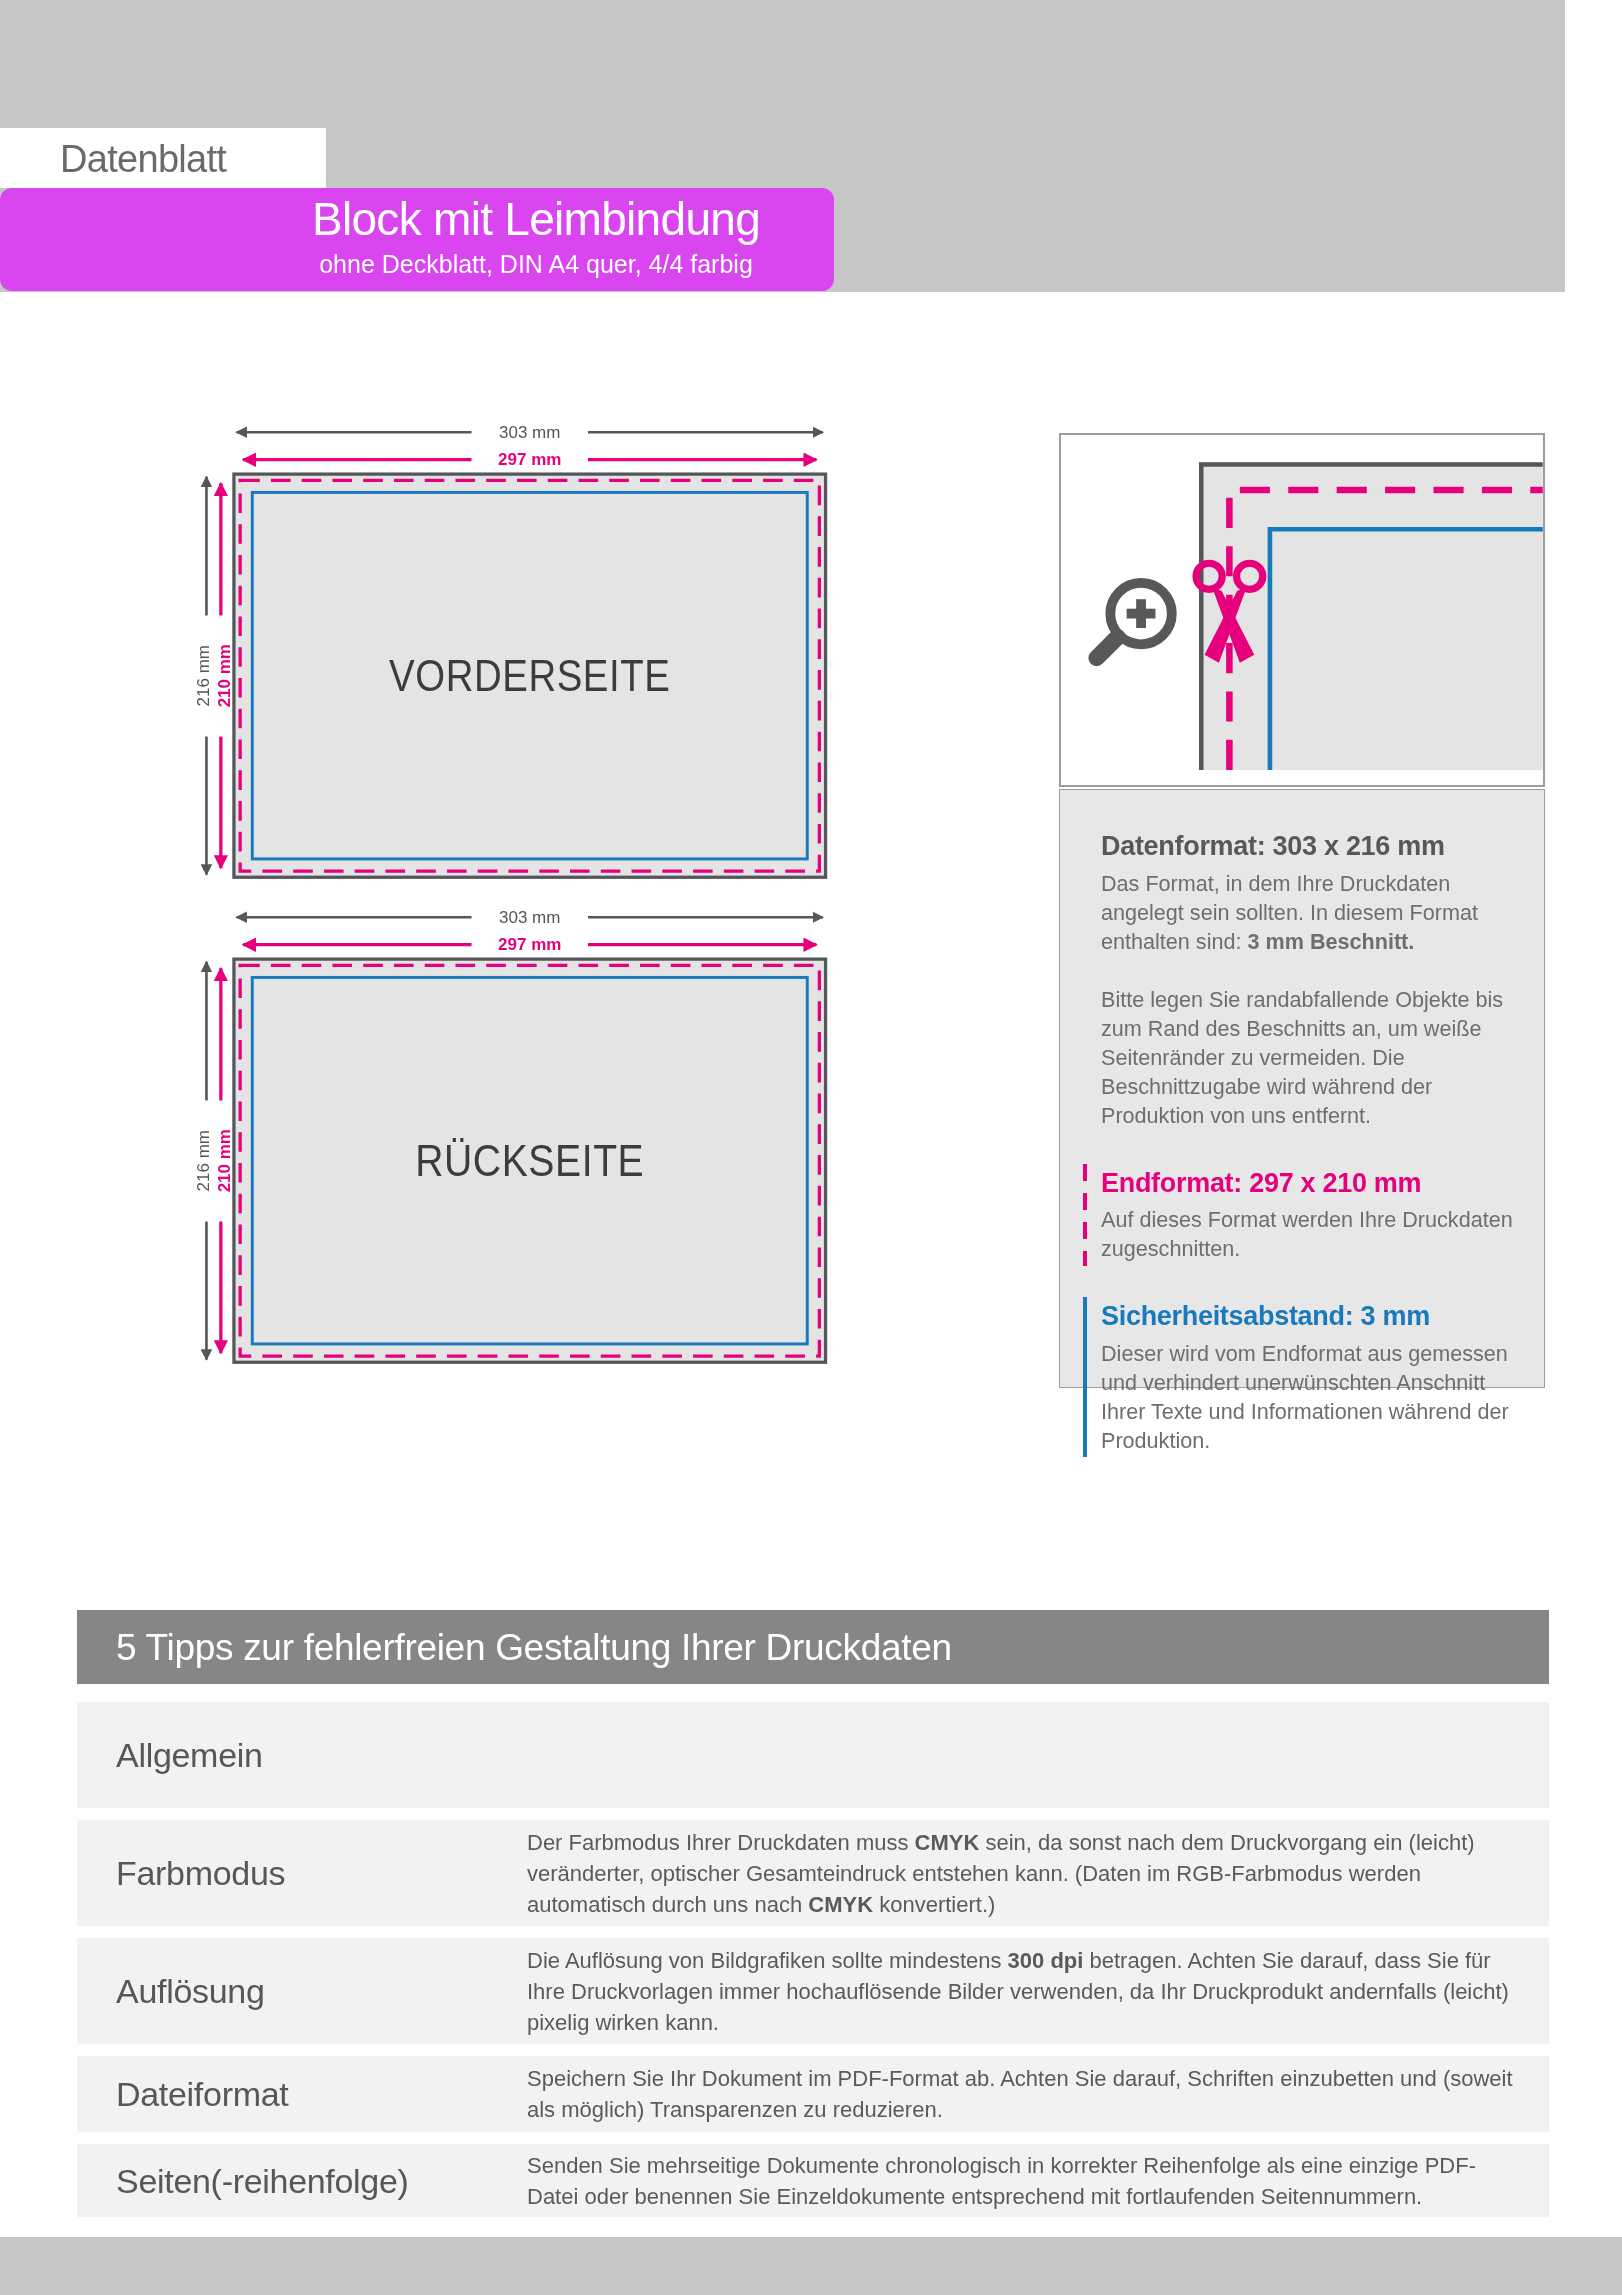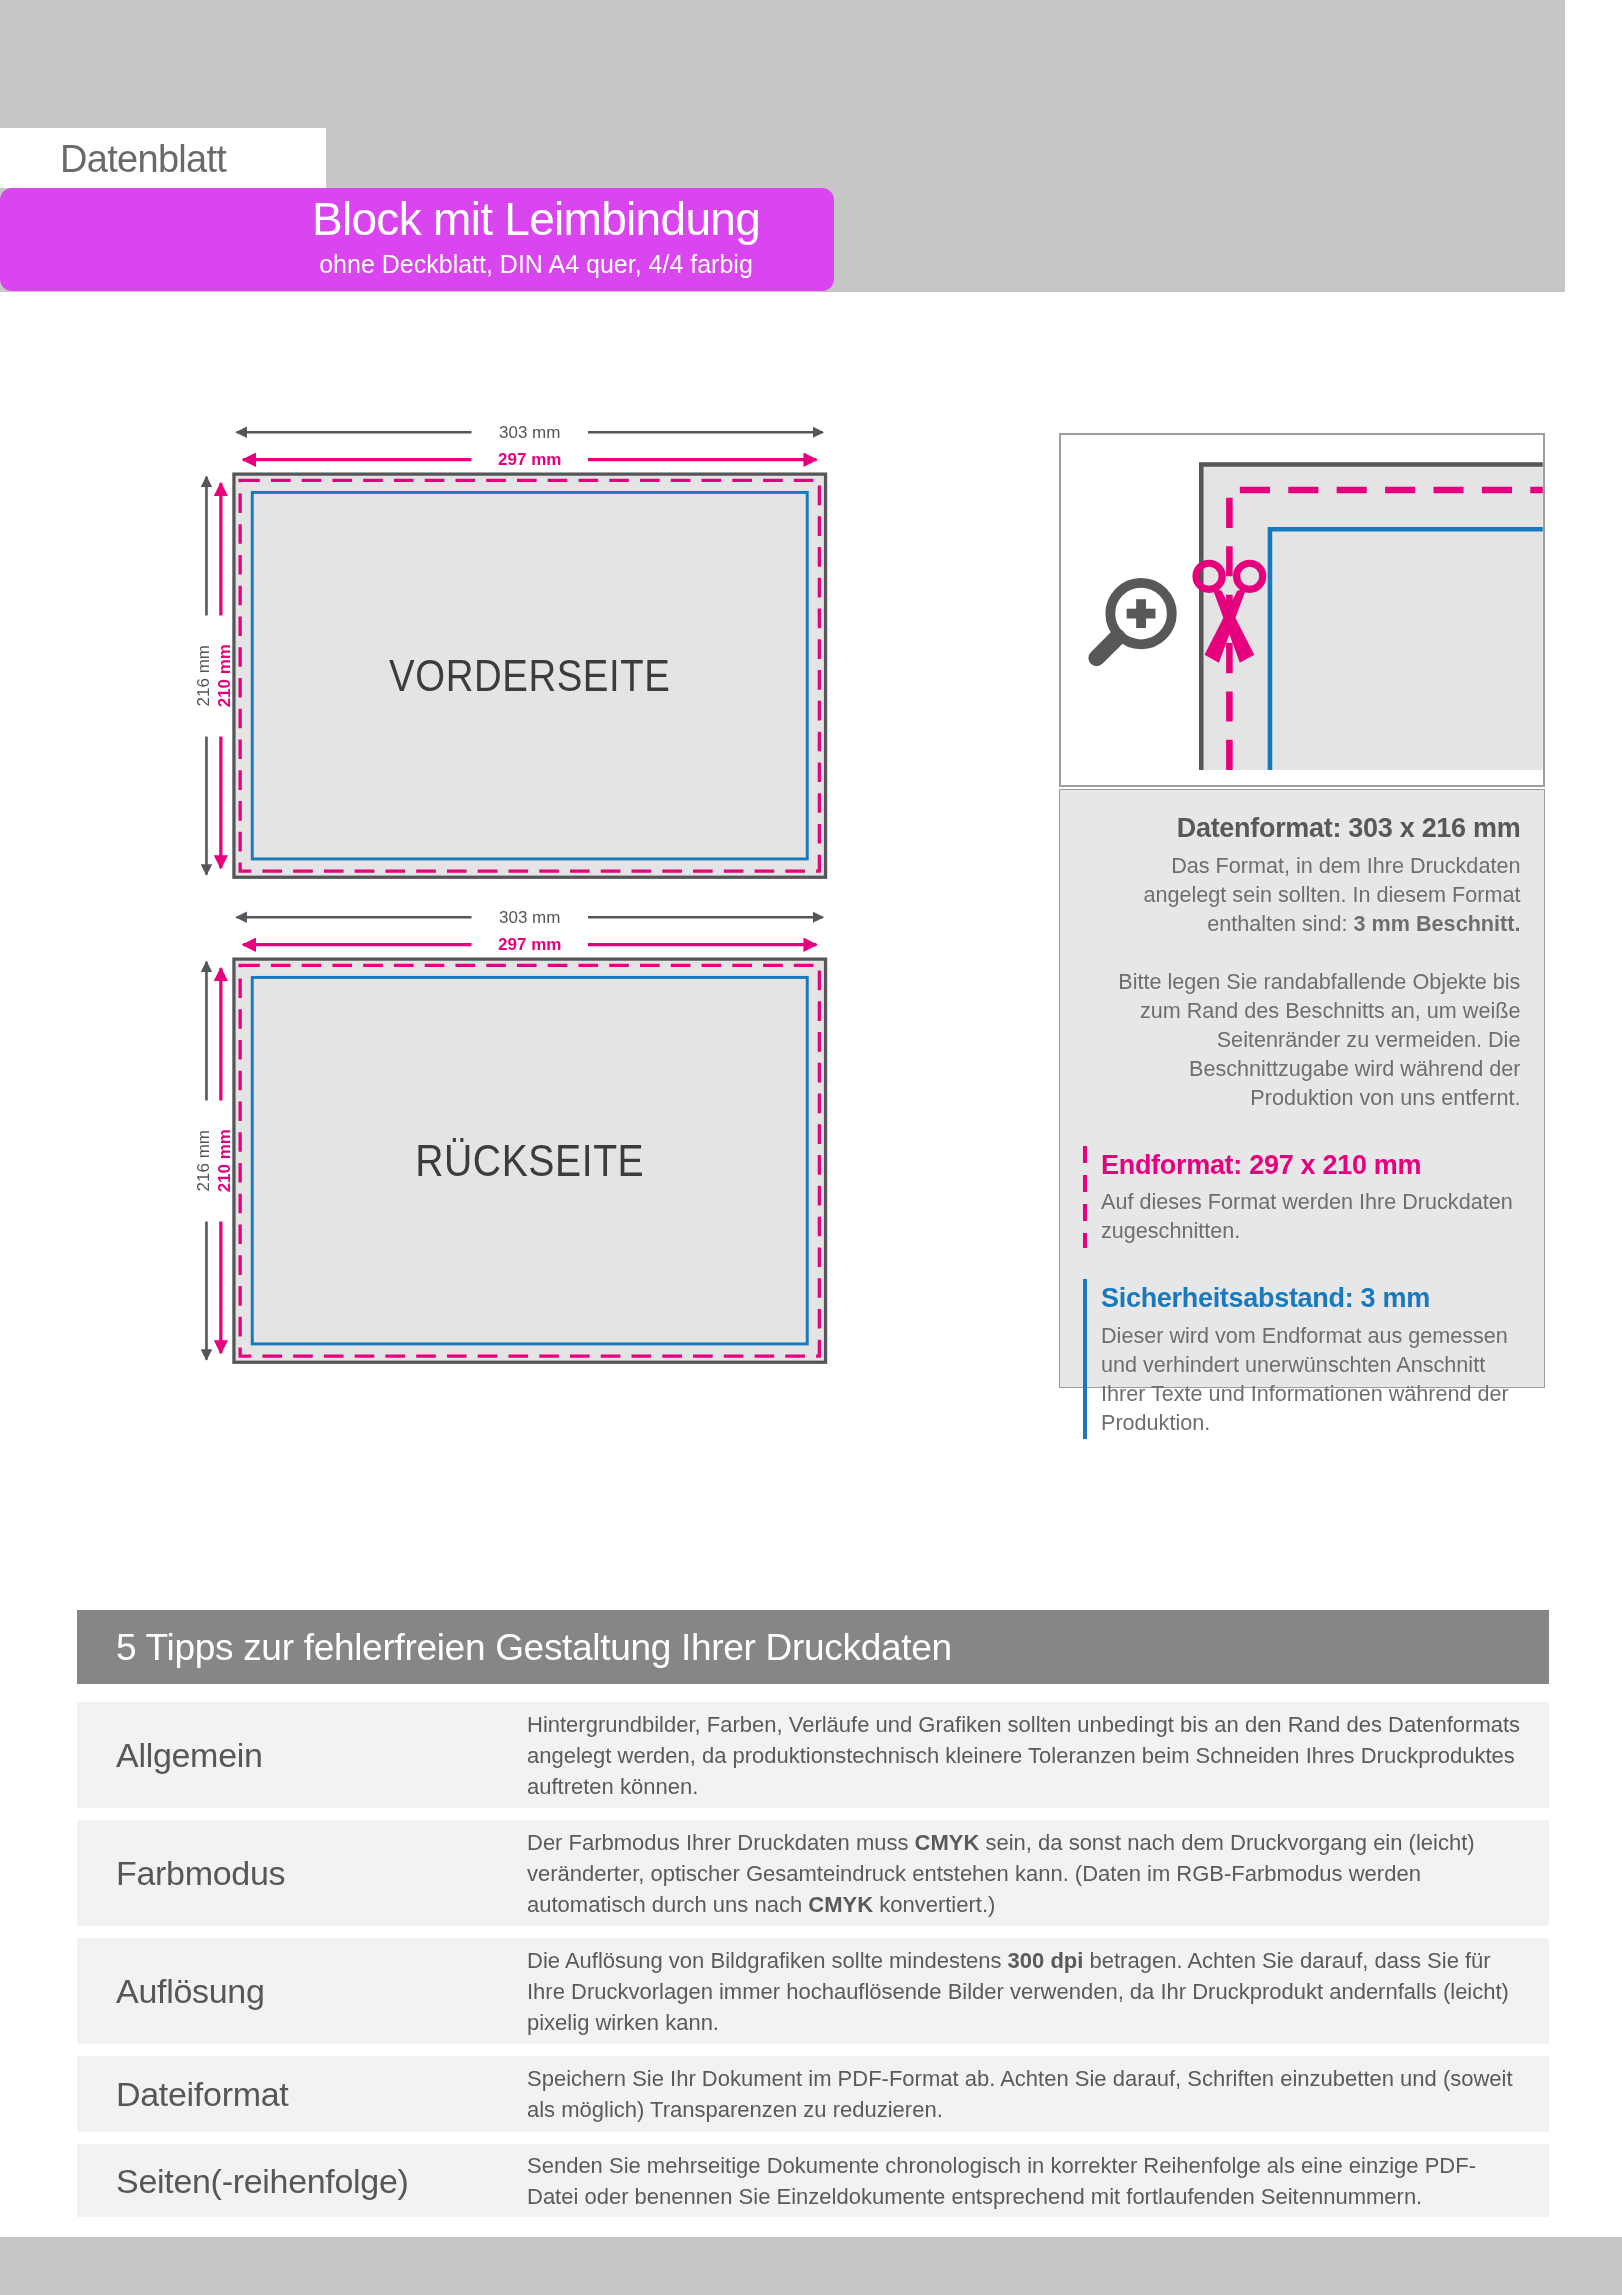--- a/index.html
+++ b/index.html
@@ -22,21 +22,21 @@
   .dimtext.mag{fill:#e6007e;font-weight:bold;}
   .pagename{font-size:68px;text-anchor:middle;dominant-baseline:central;fill:#3c3c3b;letter-spacing:1px;}
   
   .detail-box{position:absolute;left:1059px;top:433px;width:486px;height:354px;background:#ffffff;
     border:2px solid #9d9d9c;box-sizing:border-box;}
   .detail-box svg{position:absolute;left:0;top:0;}
   
   .info-box{position:absolute;left:1059px;top:789px;width:486px;height:599px;background:#e7e7e7;
     border:1.3px solid #9d9d9c;box-sizing:border-box;}
   .info-section{position:relative;margin:0 23.6px 0 41px;}
-  .info-section.first{padding-top:23px;text-align:right;}
+  .info-section.first{padding-top:41px;}
   .info-section.gap{margin-top:38px;}
   .info-heading{font-size:27px;font-weight:bold;color:#58585a;margin:0 0 6.5px 0;letter-spacing:-0.3px;}
   .info-heading.mag{color:#e6007e;}
   .info-heading.blue{color:#1879bd;}
   .info-body{font-size:21.6px;line-height:29px;color:#6d6e70;margin:0;}
   .info-body + .info-body{margin-top:29px;}
   .accent-line{position:absolute;left:-18.3px;top:-3.9px;bottom:-2.6px;width:4.6px;}
   .accent-line.mag{background:repeating-linear-gradient(180deg,#e6007e 0 17px,rgba(0,0,0,0) 17px 29px);}
   .accent-line.blue{background:#1879bd;}
   
@@ -184,21 +184,20 @@
       <p class="info-body"><span>Dieser wird vom Endformat aus gemessen und verhindert unerwünschten Anschnitt Ihrer Texte und Informationen während der Produktion.</span></p>
     </div>
   </div>
 
   <div class="tips-bar">
     <span class="tips-bar-title">5 Tipps zur fehlerfreien Gestaltung Ihrer Druckdaten</span>
   </div>
 
   <div class="tip-row" style="top:1702px;height:106px">
     <span class="tip-label">Allgemein</span>
-    <span class="tip-text"><span>Hintergrundbilder, Farben, Verläufe und Grafiken sollten unbedingt bis an den Rand des Datenformats angelegt werden, da produktionstechnisch kleinere Toleranzen beim Schneiden Ihres Druckproduktes auftreten können.</span></span>
   </div>
   <div class="tip-row" style="top:1820px;height:106px">
     <span class="tip-label">Farbmodus</span>
     <span class="tip-text"><span>Der Farbmodus Ihrer Druckdaten muss </span><span style="font-weight: bold;">CMYK</span><span> sein, da sonst nach dem Druckvorgang ein (leicht) veränderter, optischer Gesamteindruck entstehen kann. (Daten im RGB-Farbmodus werden automatisch durch uns nach </span><span style="font-weight: bold;">CMYK</span><span> konvertiert.)</span></span>
   </div>
   <div class="tip-row" style="top:1938px;height:106px">
     <span class="tip-label">Auflösung</span>
     <span class="tip-text"><span>Die Auflösung von Bildgrafiken sollte mindestens </span><span style="font-weight: bold;">300 dpi</span><span> betragen. Achten Sie darauf, dass Sie für Ihre Druckvorlagen immer hochauflösende Bilder verwenden, da Ihr Druckprodukt andernfalls (leicht) pixelig wirken kann.</span></span>
   </div>
   <div class="tip-row" style="top:2144px;height:73px">

